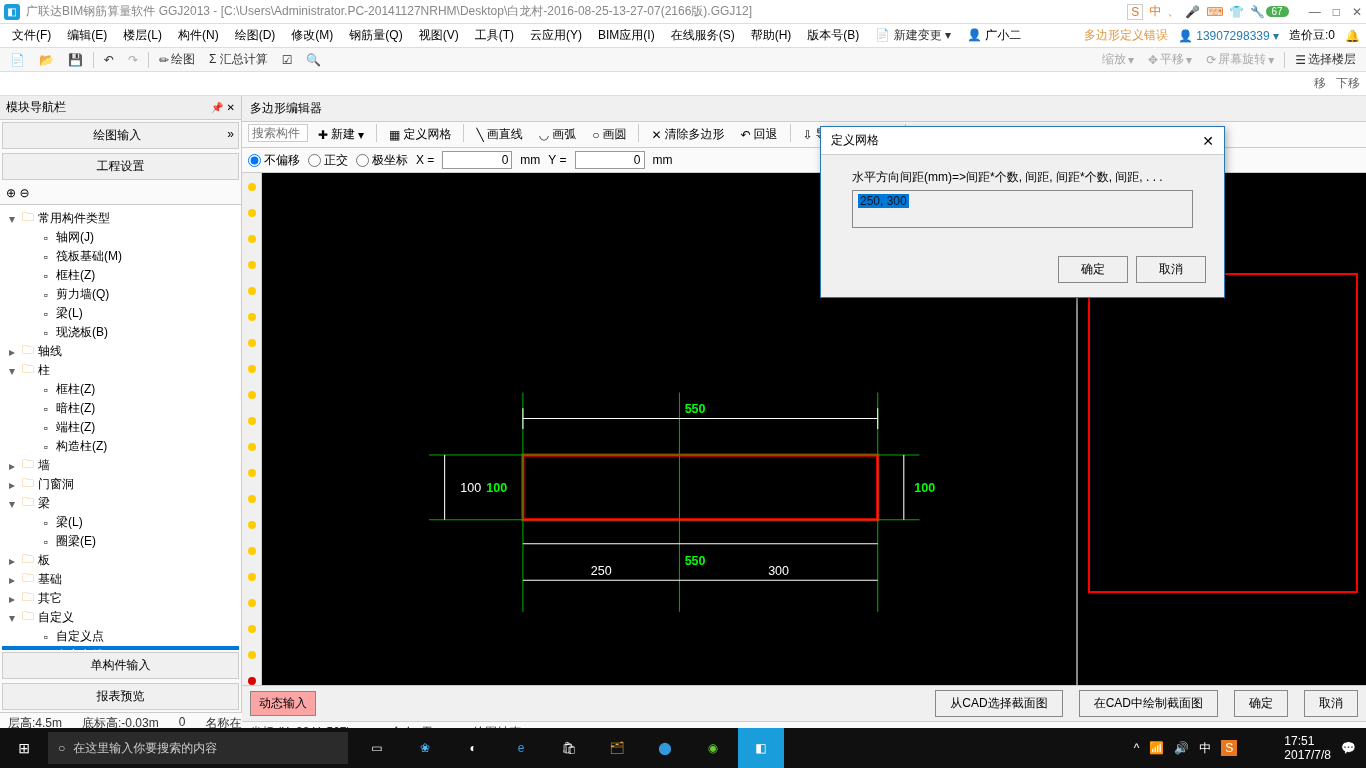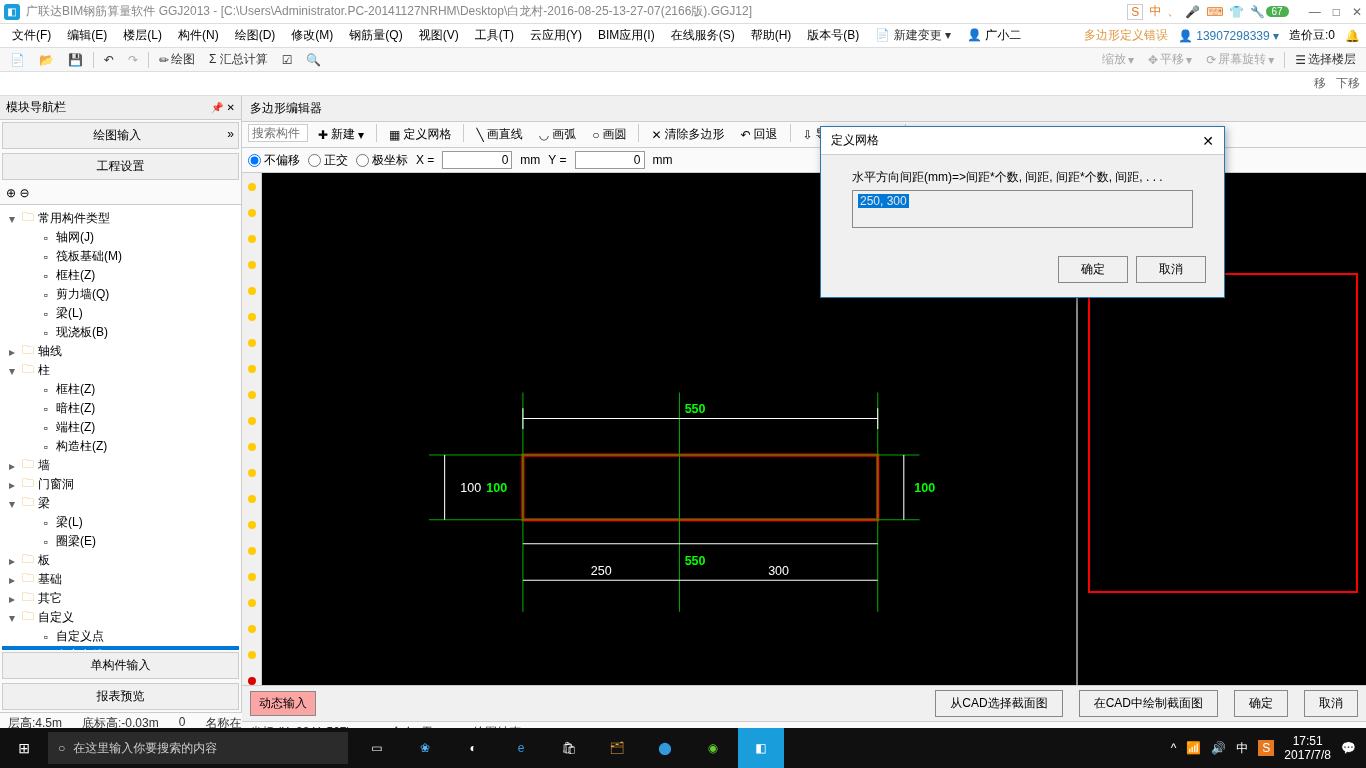--- a/index.html
+++ b/index.html
@@ -68,31 +68,31 @@
 .status1 { display: flex; padding: 2px 8px; gap: 40px; border-top: 1px solid #ccc; background: #fafafa; color: #333; }
 .status2 { display: flex; padding: 2px 8px; gap: 20px; border-top: 1px solid #ccc; background: #fafafa; color: #333; }
 .status2 .fps { margin-left: auto; }
 
 .dialog { position: absolute; top: 126px; left: 820px; width: 405px; background: #f0f0f0; border: 1px solid #2a7ab0; box-shadow: 2px 2px 8px rgba(0,0,0,.3); z-index: 100; }
 .dialog .dtitle { background: #fff; padding: 5px 10px; display: flex; align-items: center; border-bottom: 1px solid #ccc; }
 .dialog .dtitle .x { margin-left: auto; font-size: 14px; cursor: default; }
 .dialog .dbody { padding: 14px 31px; }
 .dialog .dbody .lbl { font-size: 12px; margin-bottom: 4px; }
 .dialog .dbody .inp { width: 100%; border: 1px solid #888; padding: 3px 5px; margin-bottom: 14px; font-size: 12px; height: 38px; }
-.dialog .dbody .inp .selected { background: #0078d7; color: #e5e5e5; padding: 0 2px; }
+.dialog .dbody .inp .selected { background: #0078d7; color: #0f172a; padding: 0 2px; }
 .dialog .dbtns { display: flex; justify-content: flex-end; gap: 8px; padding: 0 18px 14px; }
 .dialog .dbtns button { padding: 4px 22px; border: 1px solid #888; background: #f0f0f0; }
 
 .taskbar { position: absolute; bottom: 0; left: 0; right: 0; height: 40px; background: #101010; display: flex; align-items: center; color: #fff; }
 .taskbar .start { width: 48px; text-align: center; font-size: 14px; }
 .taskbar .search { flex: 0 0 300px; background: #2b2b2b; height: 32px; display: flex; align-items: center; padding: 0 10px; color: #ccc; gap: 8px; }
 .taskbar .apps { display: flex; gap: 2px; margin-left: 6px; }
 .taskbar .apps .a { width: 46px; height: 40px; display: flex; align-items: center; justify-content: center; }
 .taskbar .tray { margin-left: auto; display: flex; align-items: center; gap: 10px; padding-right: 10px; font-size: 11px; }
-.taskbar .clock { text-align: center; line-height: 1.2; }
+.taskbar .clock { text-align: left; line-height: 1.2; margin-left: 37px; }
 </style>
 </head>
 <body>
 
 <div class="titlebar">
   <div class="appicon">◧</div>
   <div class="title">广联达BIM钢筋算量软件 GGJ2013 - [C:\Users\Administrator.PC-20141127NRHM\Desktop\白龙村-2016-08-25-13-27-07(2166版).GGJ12]</div>
   <div class="spacer"></div>
   <div class="ime">
     <span style="background:#fff;border:1px solid #ccc;padding:0 3px;color:#e6781f">S</span>

